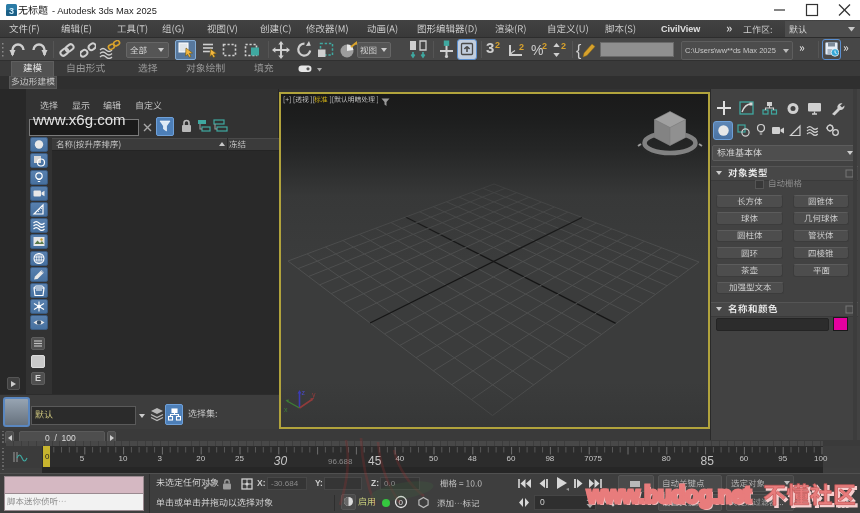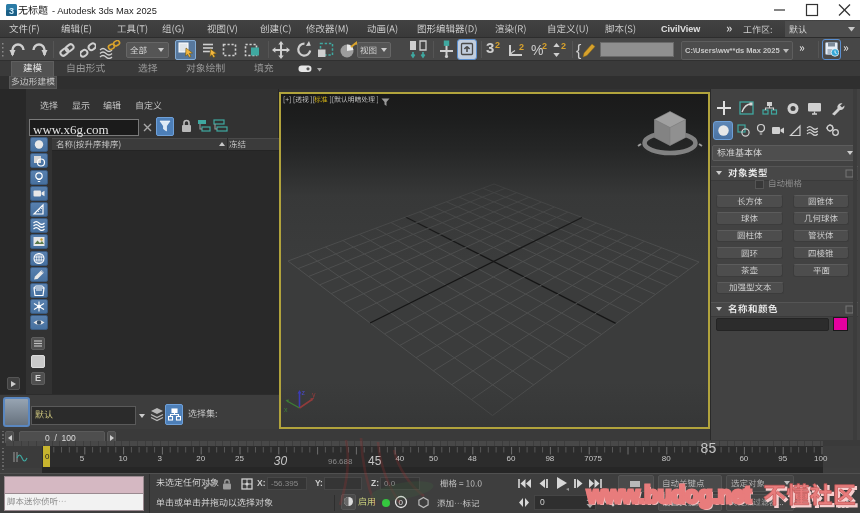--- a/index.html
+++ b/index.html
@@ -200,21 +200,21 @@
     <path d="M4.5 2l3.2 4H1.3zM4.5 16l3.2-4H1.3z" fill="#cfcfcf"></path>
     <text x="9" y="8" font-size="9" font-weight="bold" fill="#d8a22c" font-family="Liberation Sans">2</text>
   </svg>
 <div style="position:absolute;left:572px;top:41px;width:1px;height:17px;background:#353535;border-right:1px solid #555;"></div>
 <svg class="abs" style="left:576px;top:40px" width="22" height="20">
     <text x="0" y="16" font-size="16" fill="#cfcfcf" font-family="Liberation Sans">{</text>
     <path d="M8 13l8-9 3 2.5-8 9-4 1.5z" fill="#d8a22c" stroke="#8a6a18" stroke-width="0.5"></path>
   </svg>
 <div style="position:absolute;left:600px;top:42px;width:74px;height:15px;background:#8f8f8f;border:1px solid #6a6a6a;"></div>
 <div style="position:absolute;left:681px;top:41px;width:112px;height:19px;background:#4c4c4c;border:1px solid #5e5e5e;border-radius:2px;"></div>
-<div style="position:absolute;left:685px;top:47px;font-size:7.5px;color:#c8c8c8;font-weight:bold;letter-spacing:0px;white-space:pre;line-height:1.1;">C:\Users\ww**ds Max 2025</div>
+<div style="position:absolute;left:685px;top:47px;font-size:7.5px;color:#c8c8c8;font-weight:normal;letter-spacing:0px;white-space:pre;line-height:1.1;">C:\Users\ww**ds Max 2025</div>
 <svg class="abs" style="left:783px;top:49px" width="7" height="5">
     <path d="M0 0L6 0L3 4Z" fill="#bbb"></path>
   </svg>
 <svg style="position:absolute;left:799.0px;top:42.0px;overflow:visible" width="7" height="12">
     <path transform="translate(0,9.68)" d="M1.3 -0.7L3 -2.6L3 -3.7L1.3 -5.6L0.7 -5L2.1 -3.1L0.7 -1.2ZM3.5 -0.7L5.2 -2.6L5.2 -3.7L3.5 -5.6L2.9 -5L4.3 -3.1L2.9 -1.2Z" fill="#d8d8d8"></path>
   </svg>
 <div style="position:absolute;left:818px;top:41px;width:1px;height:17px;background:#353535;border-right:1px solid #555;"></div>
 <div style="position:absolute;left:822px;top:39px;width:19px;height:21px;background:#4a4a4a;border:1.5px solid #5a8fd0;border-radius:3px;"></div>
 <svg class="abs" style="left:825px;top:42px" width="14" height="15">
     <rect x="0.5" y="0.5" width="12" height="12" rx="1" fill="#e8eef5" stroke="#9ab" stroke-width="0.8"></rect>
@@ -268,21 +268,21 @@
 <svg style="position:absolute;left:72.0px;top:100.5px;overflow:visible" width="20" height="10">
     <path transform="translate(0,7.92)" d="M2.2 -5.1L6.8 -5.1L6.8 -4.2L2.2 -4.2ZM2.2 -6.6L6.8 -6.6L6.8 -5.7L2.2 -5.7ZM1.5 -7.1L1.5 -3.6L7.5 -3.6L7.5 -7.1ZM7.4 -3C7.1 -2.4 6.5 -1.6 6.1 -1.1L6.7 -0.9C7.1 -1.4 7.6 -2.1 8 -2.7ZM1.1 -2.7C1.5 -2.1 1.9 -1.3 2.1 -0.8L2.7 -1.1C2.5 -1.6 2 -2.3 1.6 -2.9ZM5.1 -3.3L5.1 -0.4L3.8 -0.4L3.8 -3.3L3.2 -3.3L3.2 -0.4L0.4 -0.4L0.4 0.3L8.6 0.3L8.6 -0.4L5.8 -0.4L5.8 -3.3ZM11.1 -3.2C10.7 -2.1 10.1 -1.1 9.3 -0.5C9.5 -0.4 9.8 -0.2 9.9 -0.1C10.6 -0.8 11.4 -1.9 11.8 -3ZM15.2 -2.9C15.8 -2 16.5 -0.8 16.7 -0.1L17.4 -0.4C17.1 -1.2 16.4 -2.3 15.8 -3.1ZM10.3 -6.9L10.3 -6.2L16.7 -6.2L16.7 -6.9ZM9.5 -4.7L9.5 -4L13.1 -4L13.1 -0.2C13.1 -0 13.1 0 12.9 0C12.8 0 12.2 0 11.6 0C11.7 0.2 11.8 0.5 11.8 0.7C12.6 0.7 13.1 0.7 13.4 0.6C13.8 0.5 13.9 0.3 13.9 -0.2L13.9 -4L17.5 -4L17.5 -4.7Z" fill="#c9c9c9"></path>
   </svg>
 <svg style="position:absolute;left:103.0px;top:100.5px;overflow:visible" width="20" height="10">
     <path transform="translate(0,7.92)" d="M0.4 -0.5L0.5 0.1C1.3 -0.2 2.2 -0.5 3.1 -0.9L3 -1.5C2 -1.1 1 -0.7 0.4 -0.5ZM0.5 -3.8C0.7 -3.9 0.9 -3.9 1.8 -4C1.5 -3.5 1.2 -3 1 -2.8C0.8 -2.5 0.6 -2.3 0.4 -2.2C0.5 -2.1 0.6 -1.8 0.6 -1.6C0.8 -1.7 1.1 -1.8 3.1 -2.3C3 -2.4 3 -2.7 3 -2.9L1.5 -2.5C2.1 -3.4 2.8 -4.4 3.3 -5.4L2.7 -5.7C2.6 -5.3 2.4 -5 2.2 -4.7L1.2 -4.5C1.7 -5.3 2.2 -6.4 2.6 -7.3L1.9 -7.6C1.6 -6.5 1 -5.3 0.8 -5C0.6 -4.7 0.5 -4.5 0.3 -4.4C0.4 -4.3 0.5 -3.9 0.5 -3.8ZM5.6 -3.1L5.6 -1.8L4.9 -1.8L4.9 -3.1ZM6.1 -3.1L6.7 -3.1L6.7 -1.8L6.1 -1.8ZM4.3 -3.7L4.3 0.6L4.9 0.6L4.9 -1.3L5.6 -1.3L5.6 0.4L6.1 0.4L6.1 -1.3L6.7 -1.3L6.7 0.4L7.2 0.4L7.2 -1.3L7.8 -1.3L7.8 0.1C7.8 0.1 7.8 0.1 7.7 0.2C7.7 0.2 7.5 0.2 7.3 0.1C7.4 0.3 7.5 0.5 7.5 0.7C7.8 0.7 8 0.6 8.2 0.6C8.3 0.5 8.4 0.3 8.4 0.1L8.4 -3.7L7.8 -3.7ZM7.2 -3.1L7.8 -3.1L7.8 -1.8L7.2 -1.8ZM5.4 -7.4C5.6 -7.2 5.7 -6.9 5.8 -6.6L3.7 -6.6L3.7 -4.6C3.7 -3.2 3.6 -1.3 2.8 0.2C3 0.3 3.2 0.4 3.3 0.6C4.2 -0.9 4.3 -3 4.3 -4.5L8.3 -4.5L8.3 -6.6L6.6 -6.6C6.5 -6.9 6.3 -7.3 6.1 -7.6ZM4.3 -6L7.6 -6L7.6 -5L4.3 -5ZM14 -6.8L16.4 -6.8L16.4 -5.8L14 -5.8ZM13.3 -7.3L13.3 -5.3L17 -5.3L17 -7.3ZM9.7 -3C9.8 -3.1 10.1 -3.1 10.4 -3.1L11.2 -3.1L11.2 -1.8L9.4 -1.5L9.5 -0.8L11.2 -1.2L11.2 0.7L11.8 0.7L11.8 -1.3L12.8 -1.5L12.8 -2.1L11.8 -1.9L11.8 -3.1L12.6 -3.1L12.6 -3.7L11.8 -3.7L11.8 -5.1L11.2 -5.1L11.2 -3.7L10.3 -3.7C10.6 -4.3 10.8 -5.1 11.1 -5.8L12.7 -5.8L12.7 -6.5L11.2 -6.5C11.3 -6.8 11.4 -7.1 11.4 -7.4L10.8 -7.6C10.7 -7.2 10.6 -6.8 10.6 -6.5L9.4 -6.5L9.4 -5.8L10.4 -5.8C10.2 -5.1 10 -4.5 9.9 -4.3C9.8 -3.9 9.7 -3.6 9.5 -3.6C9.6 -3.4 9.7 -3.1 9.7 -3ZM16.3 -4.2L16.3 -3.5L14 -3.5L14 -4.2ZM12.6 -0.7L12.7 -0.1L16.3 -0.4L16.3 0.7L17 0.7L17 -0.4L17.6 -0.5L17.6 -1L17 -1L17 -4.2L17.6 -4.2L17.6 -4.8L12.8 -4.8L12.8 -4.2L13.4 -4.2L13.4 -0.7ZM16.3 -3L16.3 -2.2L14 -2.2L14 -3ZM16.3 -1.7L16.3 -0.9L14 -0.8L14 -1.7Z" fill="#c9c9c9"></path>
   </svg>
 <svg style="position:absolute;left:135.0px;top:100.5px;overflow:visible" width="29" height="10">
     <path transform="translate(0,7.92)" d="M2.2 -3.7L7 -3.7L7 -2.4L2.2 -2.4ZM2.2 -4.3L2.2 -5.7L7 -5.7L7 -4.3ZM2.2 -1.7L7 -1.7L7 -0.4L2.2 -0.4ZM4.1 -7.6C4 -7.2 3.9 -6.7 3.7 -6.3L1.5 -6.3L1.5 0.7L2.2 0.7L2.2 0.2L7 0.2L7 0.7L7.7 0.7L7.7 -6.3L4.4 -6.3C4.6 -6.7 4.7 -7.1 4.9 -7.5ZM11 -3.4C10.8 -1.8 10.3 -0.5 9.3 0.3C9.5 0.4 9.8 0.6 9.9 0.7C10.5 0.2 10.9 -0.5 11.2 -1.3C12.1 0.3 13.4 0.6 15.3 0.6L17.4 0.6C17.4 0.4 17.5 0.1 17.6 -0.1C17.2 -0.1 15.7 -0.1 15.3 -0.1C14.8 -0.1 14.3 -0.1 13.8 -0.2L13.8 -2L16.5 -2L16.5 -2.7L13.8 -2.7L13.8 -4.1L16.2 -4.1L16.2 -4.8L10.9 -4.8L10.9 -4.1L13.1 -4.1L13.1 -0.4C12.4 -0.7 11.8 -1.2 11.5 -2.2C11.6 -2.5 11.6 -2.9 11.7 -3.3ZM12.8 -7.4C13 -7.2 13.1 -6.8 13.2 -6.5L9.7 -6.5L9.7 -4.6L10.4 -4.6L10.4 -5.9L16.6 -5.9L16.6 -4.6L17.3 -4.6L17.3 -6.5L14 -6.5C13.9 -6.8 13.7 -7.3 13.5 -7.6ZM21.7 -7.4C22 -6.7 22.4 -5.8 22.6 -5.2L23.2 -5.4C23 -6 22.6 -6.9 22.3 -7.6ZM25.1 -6.9C24.6 -5.2 23.7 -3.6 22.5 -2.4C21.4 -3.6 20.5 -5 19.9 -6.5L19.3 -6.3C20 -4.6 20.9 -3.1 22 -1.9C21 -1.1 19.8 -0.4 18.3 0.1C18.4 0.3 18.6 0.5 18.7 0.7C20.2 0.2 21.5 -0.6 22.5 -1.5C23.5 -0.5 24.8 0.2 26.2 0.7C26.3 0.5 26.5 0.3 26.7 0.1C25.3 -0.3 24 -1 23 -1.9C24.3 -3.2 25.2 -4.9 25.8 -6.7Z" fill="#c9c9c9"></path>
   </svg>
 <div style="position:absolute;left:29px;top:119px;width:110px;height:17px;background:#1b1b1b;border:1px solid #7a7a7a;"></div>
-<div style="position:absolute;left:33px;top:123px;font-size:13px;color:#e4e4e4;font-weight:normal;letter-spacing:0px;white-space:pre;line-height:1.1;font-family:Liberation Serif, serif;">www.x6g.com</div>
+<div style="position:absolute;left:33px;top:112px;font-size:15px;color:#e4e4e4;font-weight:normal;letter-spacing:0px;white-space:pre;line-height:1.1;">www.x6g.com</div>
 <svg class="abs" style="left:143px;top:123px" width="10" height="10">
     <path d="M1 1l7 7M8 1l-7 7" stroke="#a8a8a8" stroke-width="1.4"></path>
   </svg>
 <div style="position:absolute;left:156px;top:117px;width:18px;height:19px;background:#4d7fb8;border:1px solid #6fa0d8;border-radius:2px;"></div>
 <svg class="abs" style="left:159px;top:120px" width="13" height="13">
     <path d="M1 1h10L7.5 6v5L4.5 9V6z" fill="#ddeaf5" stroke="#fff" stroke-width="0.6"></path>
   </svg>
 <svg class="abs" style="left:181px;top:119px" width="11" height="14">
     <rect x="1" y="6" width="9" height="7" rx="1" fill="#b8b8b8"></rect>
     <path d="M3 6V4a2.5 2.5 0 0 1 5 0v2" fill="none" stroke="#b8b8b8" stroke-width="1.6"></path>
@@ -748,21 +748,21 @@
 <div style="position:absolute;left:312.59999999999997px;top:479px;font-size:8px;color:#c6c6c6;font-weight:normal;letter-spacing:0px;white-space:pre;line-height:1.1;">35</div>
 <div style="position:absolute;left:351.4px;top:455px;font-size:8px;color:#c6c6c6;font-weight:normal;letter-spacing:0px;white-space:pre;line-height:1.1;margin-left:44px;">40</div>
 <div style="position:absolute;left:368px;top:455px;font-size:12px;color:#c6c6c6;font-weight:normal;letter-spacing:0px;white-space:pre;line-height:1.1;">45</div>
 <div style="position:absolute;left:429.0px;top:455px;font-size:8px;color:#c6c6c6;font-weight:normal;letter-spacing:0px;white-space:pre;line-height:1.1;">50</div>
 <div style="position:absolute;left:467.8px;top:455px;font-size:8px;color:#c6c6c6;font-weight:normal;letter-spacing:0px;white-space:pre;line-height:1.1;">48</div>
 <div style="position:absolute;left:506.59999999999997px;top:455px;font-size:8px;color:#c6c6c6;font-weight:normal;letter-spacing:0px;white-space:pre;line-height:1.1;">60</div>
 <div style="position:absolute;left:545.4px;top:455px;font-size:8px;color:#c6c6c6;font-weight:normal;letter-spacing:0px;white-space:pre;line-height:1.1;">98</div>
 <div style="position:absolute;left:584.1999999999999px;top:455px;font-size:8px;color:#c6c6c6;font-weight:normal;letter-spacing:0px;white-space:pre;line-height:1.1;">70</div>
 <div style="position:absolute;left:593px;top:455px;font-size:8px;color:#c6c6c6;font-weight:normal;letter-spacing:0px;white-space:pre;line-height:1.1;text-align:right;">75</div>
 <div style="position:absolute;left:661.8px;top:455px;font-size:8px;color:#c6c6c6;font-weight:normal;letter-spacing:0px;white-space:pre;line-height:1.1;">80</div>
-<div style="position:absolute;left:700.6px;top:441px;font-size:14px;color:#c6c6c6;font-weight:normal;letter-spacing:0px;white-space:pre;line-height:1.1;">85</div>
+<div style="position:absolute;left:700.6px;top:455px;font-size:12px;color:#c6c6c6;font-weight:normal;letter-spacing:0px;white-space:pre;line-height:1.1;">85</div>
 <div style="position:absolute;left:739.4px;top:455px;font-size:8px;color:#c6c6c6;font-weight:normal;letter-spacing:0px;white-space:pre;line-height:1.1;">60</div>
 <div style="position:absolute;left:778.1999999999999px;top:455px;font-size:8px;color:#c6c6c6;font-weight:normal;letter-spacing:0px;white-space:pre;line-height:1.1;">95</div>
 <div style="position:absolute;left:814.0px;top:455px;font-size:8px;color:#c6c6c6;font-weight:normal;letter-spacing:0px;white-space:pre;line-height:1.1;">100</div>
 <div style="position:absolute;left:43px;top:446px;width:7px;height:21px;background:#c7b42e;"></div>
 <div style="position:absolute;left:45px;top:453px;font-size:8px;color:#222;font-weight:normal;letter-spacing:0px;white-space:pre;line-height:1.1;">0</div>
 <div style="position:absolute;left:42px;top:467px;width:781px;height:6px;background:#262626;"></div>
 <div style="position:absolute;left:0px;top:473px;width:860px;height:40px;background:#3e3e3e;border-top:1px solid #505050;"></div>
 <div style="position:absolute;left:4px;top:476px;width:140px;height:18px;background:#d5b8c2;border:1px solid #9a8a90;"></div>
 <div style="position:absolute;left:4px;top:494px;width:140px;height:17px;background:#f2f2f2;border:1px solid #9a8a90;border-top:none;"></div>
 <svg style="position:absolute;left:7.0px;top:496.5px;overflow:visible" width="61" height="9">
@@ -784,21 +784,21 @@
     <rect x="1" y="5.5" width="8" height="6" rx="1" fill="#9a9a9a"></rect>
     <path d="M2.8 5.5V4a2.2 2.2 0 0 1 4.4 0v1.5" fill="none" stroke="#9a9a9a" stroke-width="1.4"></path>
   </svg>
 <svg class="abs" style="left:240px;top:477px" width="14" height="14">
     <rect x="2" y="2" width="10" height="10" fill="none" stroke="#d0d0d0" stroke-width="1.3"></rect>
     <path d="M7 2v10M2 7h10" stroke="#d0d0d0" stroke-width="1"></path>
     <circle cx="7" cy="7" r="1.6" fill="#d0d0d0"></circle>
   </svg>
 <div style="position:absolute;left:257px;top:479px;font-size:8.5px;color:#cccccc;font-weight:bold;letter-spacing:0px;white-space:pre;line-height:1.1;">X:</div>
 <div style="position:absolute;left:267px;top:477px;width:40px;height:13px;background:#353535;border:1px solid #474747;"></div>
-<div style="position:absolute;left:271px;top:479.5px;font-size:8px;color:#8a8a8a;font-weight:normal;letter-spacing:0px;white-space:pre;line-height:1.1;">-56.395</div>
+<div style="position:absolute;left:271px;top:479.5px;font-size:8px;color:#8a8a8a;font-weight:normal;letter-spacing:0px;white-space:pre;line-height:1.1;">-30.684</div>
 <div style="position:absolute;left:315px;top:479px;font-size:8.5px;color:#cccccc;font-weight:bold;letter-spacing:0px;white-space:pre;line-height:1.1;">Y:</div>
 <div style="position:absolute;left:324px;top:477px;width:38px;height:13px;background:#353535;border:1px solid #474747;"></div>
 <div style="position:absolute;left:328px;top:458px;font-size:8px;color:#8a8a8a;font-weight:normal;letter-spacing:0px;white-space:pre;line-height:1.1;">96.688</div>
 <div style="position:absolute;left:371px;top:479px;font-size:8.5px;color:#cccccc;font-weight:bold;letter-spacing:0px;white-space:pre;line-height:1.1;">Z:</div>
 <div style="position:absolute;left:380px;top:477px;width:40px;height:13px;background:#353535;border:1px solid #474747;"></div>
 <div style="position:absolute;left:384px;top:479.5px;font-size:8px;color:#8a8a8a;font-weight:normal;letter-spacing:0px;white-space:pre;line-height:1.1;">0.0</div>
 <svg style="position:absolute;left:440.0px;top:479.0px;overflow:visible" width="44" height="9">
     <path transform="translate(0,7.48)" d="M5.7 -6.8L5.7 -3.8L5.2 -3.8L5.2 -6.8L3.3 -6.8L3.3 -3.8L2.8 -3.8L2.8 -3.2L3.3 -3.2C3.3 -2 3.2 -0.6 2.5 0.4C2.6 0.5 2.9 0.6 3 0.7C3.7 -0.4 3.8 -1.9 3.9 -3.2L4.6 -3.2L4.6 -0.1C4.6 0 4.6 0 4.5 0C4.4 0 4.2 0 3.9 0C4 0.2 4.1 0.4 4.1 0.6C4.5 0.6 4.7 0.6 4.9 0.5C5.1 0.4 5.2 0.2 5.2 -0.1L5.2 -3.2L5.7 -3.2L5.7 -3.1C5.7 -2 5.7 -0.6 5.2 0.4C5.3 0.5 5.6 0.6 5.7 0.7C6.2 -0.3 6.2 -1.9 6.2 -3.1L6.2 -3.2L7.1 -3.2L7.1 0C7.1 0.1 7 0.1 7 0.1C6.9 0.1 6.6 0.2 6.4 0.1C6.4 0.3 6.5 0.6 6.5 0.7C7 0.7 7.2 0.7 7.4 0.6C7.6 0.5 7.6 0.3 7.6 0L7.6 -3.2L8.2 -3.2L8.2 -3.8L7.6 -3.8L7.6 -6.8ZM7.1 -3.8L6.2 -3.8L6.2 -6.3L7.1 -6.3ZM4.6 -3.8L3.9 -3.8L3.9 -6.3L4.6 -6.3ZM1.4 -7.1L1.4 -5.3L0.5 -5.3L0.5 -4.7L1.4 -4.7C1.2 -3.6 0.7 -2.2 0.3 -1.5C0.4 -1.3 0.5 -1.1 0.6 -0.9C0.9 -1.4 1.2 -2.1 1.4 -2.9L1.4 0.7L2 0.7L2 -3.6C2.2 -3.2 2.4 -2.7 2.5 -2.5L2.9 -3C2.7 -3.2 2.2 -4.1 2 -4.4L2 -4.7L2.8 -4.7L2.8 -5.3L2 -5.3L2 -7.1ZM13.4 -5.7L15.2 -5.7C15 -5.1 14.6 -4.6 14.2 -4.2C13.8 -4.6 13.5 -5.1 13.3 -5.5ZM10.2 -7.1L10.2 -5.3L8.9 -5.3L8.9 -4.7L10.1 -4.7C9.9 -3.5 9.3 -2.2 8.7 -1.5C8.8 -1.3 9 -1.1 9.1 -0.9C9.5 -1.5 9.9 -2.4 10.2 -3.4L10.2 0.7L10.8 0.7L10.8 -3.6C11.1 -3.2 11.4 -2.8 11.5 -2.5L11.9 -3C11.7 -3.2 11.1 -4.1 10.8 -4.3L10.8 -4.7L11.8 -4.7L11.6 -4.5C11.7 -4.4 12 -4.2 12.1 -4.1C12.4 -4.4 12.7 -4.7 12.9 -5C13.2 -4.6 13.5 -4.2 13.8 -3.8C13.1 -3.2 12.2 -2.7 11.4 -2.5C11.5 -2.3 11.7 -2.1 11.8 -2C12 -2 12.2 -2.1 12.4 -2.2L12.4 0.7L13 0.7L13 0.3L15.4 0.3L15.4 0.7L16 0.7L16 -2.3L16.4 -2.1C16.5 -2.3 16.7 -2.6 16.8 -2.7C16 -2.9 15.2 -3.3 14.7 -3.8C15.3 -4.4 15.8 -5.2 16.1 -6.1L15.7 -6.2L15.5 -6.2L13.7 -6.2C13.8 -6.5 14 -6.7 14.1 -7L13.4 -7.1C13.1 -6.3 12.6 -5.4 11.9 -4.8L11.9 -5.3L10.8 -5.3L10.8 -7.1ZM13 -0.2L13 -1.9L15.4 -1.9L15.4 -0.2ZM12.8 -2.4C13.3 -2.7 13.8 -3 14.2 -3.4C14.7 -3 15.1 -2.7 15.7 -2.4ZM19.2 -3.9L23.3 -3.9L23.3 -4.4L19.2 -4.4ZM19.2 -1.8L23.3 -1.8L23.3 -2.4L19.2 -2.4ZM26.3 0L29.7 0L29.7 -0.6L28.4 -0.6L28.4 -6.2L27.8 -6.2C27.5 -6 27.1 -5.9 26.6 -5.8L26.6 -5.3L27.7 -5.3L27.7 -0.6L26.3 -0.6ZM32.6 0.1C33.8 0.1 34.5 -1 34.5 -3.1C34.5 -5.3 33.8 -6.3 32.6 -6.3C31.4 -6.3 30.7 -5.3 30.7 -3.1C30.7 -1 31.4 0.1 32.6 0.1ZM32.6 -0.5C31.9 -0.5 31.4 -1.3 31.4 -3.1C31.4 -5 31.9 -5.7 32.6 -5.7C33.3 -5.7 33.8 -5 33.8 -3.1C33.8 -1.3 33.3 -0.5 32.6 -0.5ZM36.1 0.1C36.4 0.1 36.7 -0.1 36.7 -0.5C36.7 -0.8 36.4 -1.1 36.1 -1.1C35.8 -1.1 35.6 -0.8 35.6 -0.5C35.6 -0.1 35.8 0.1 36.1 0.1ZM39.7 0.1C40.9 0.1 41.6 -1 41.6 -3.1C41.6 -5.3 40.9 -6.3 39.7 -6.3C38.5 -6.3 37.7 -5.3 37.7 -3.1C37.7 -1 38.5 0.1 39.7 0.1ZM39.7 -0.5C39 -0.5 38.5 -1.3 38.5 -3.1C38.5 -5 39 -5.7 39.7 -5.7C40.4 -5.7 40.9 -5 40.9 -3.1C40.9 -1.3 40.4 -0.5 39.7 -0.5Z" fill="#c8c8c8"></path>
   </svg>
 <svg style="position:absolute;left:437.0px;top:498.5px;overflow:visible" width="44" height="9">

